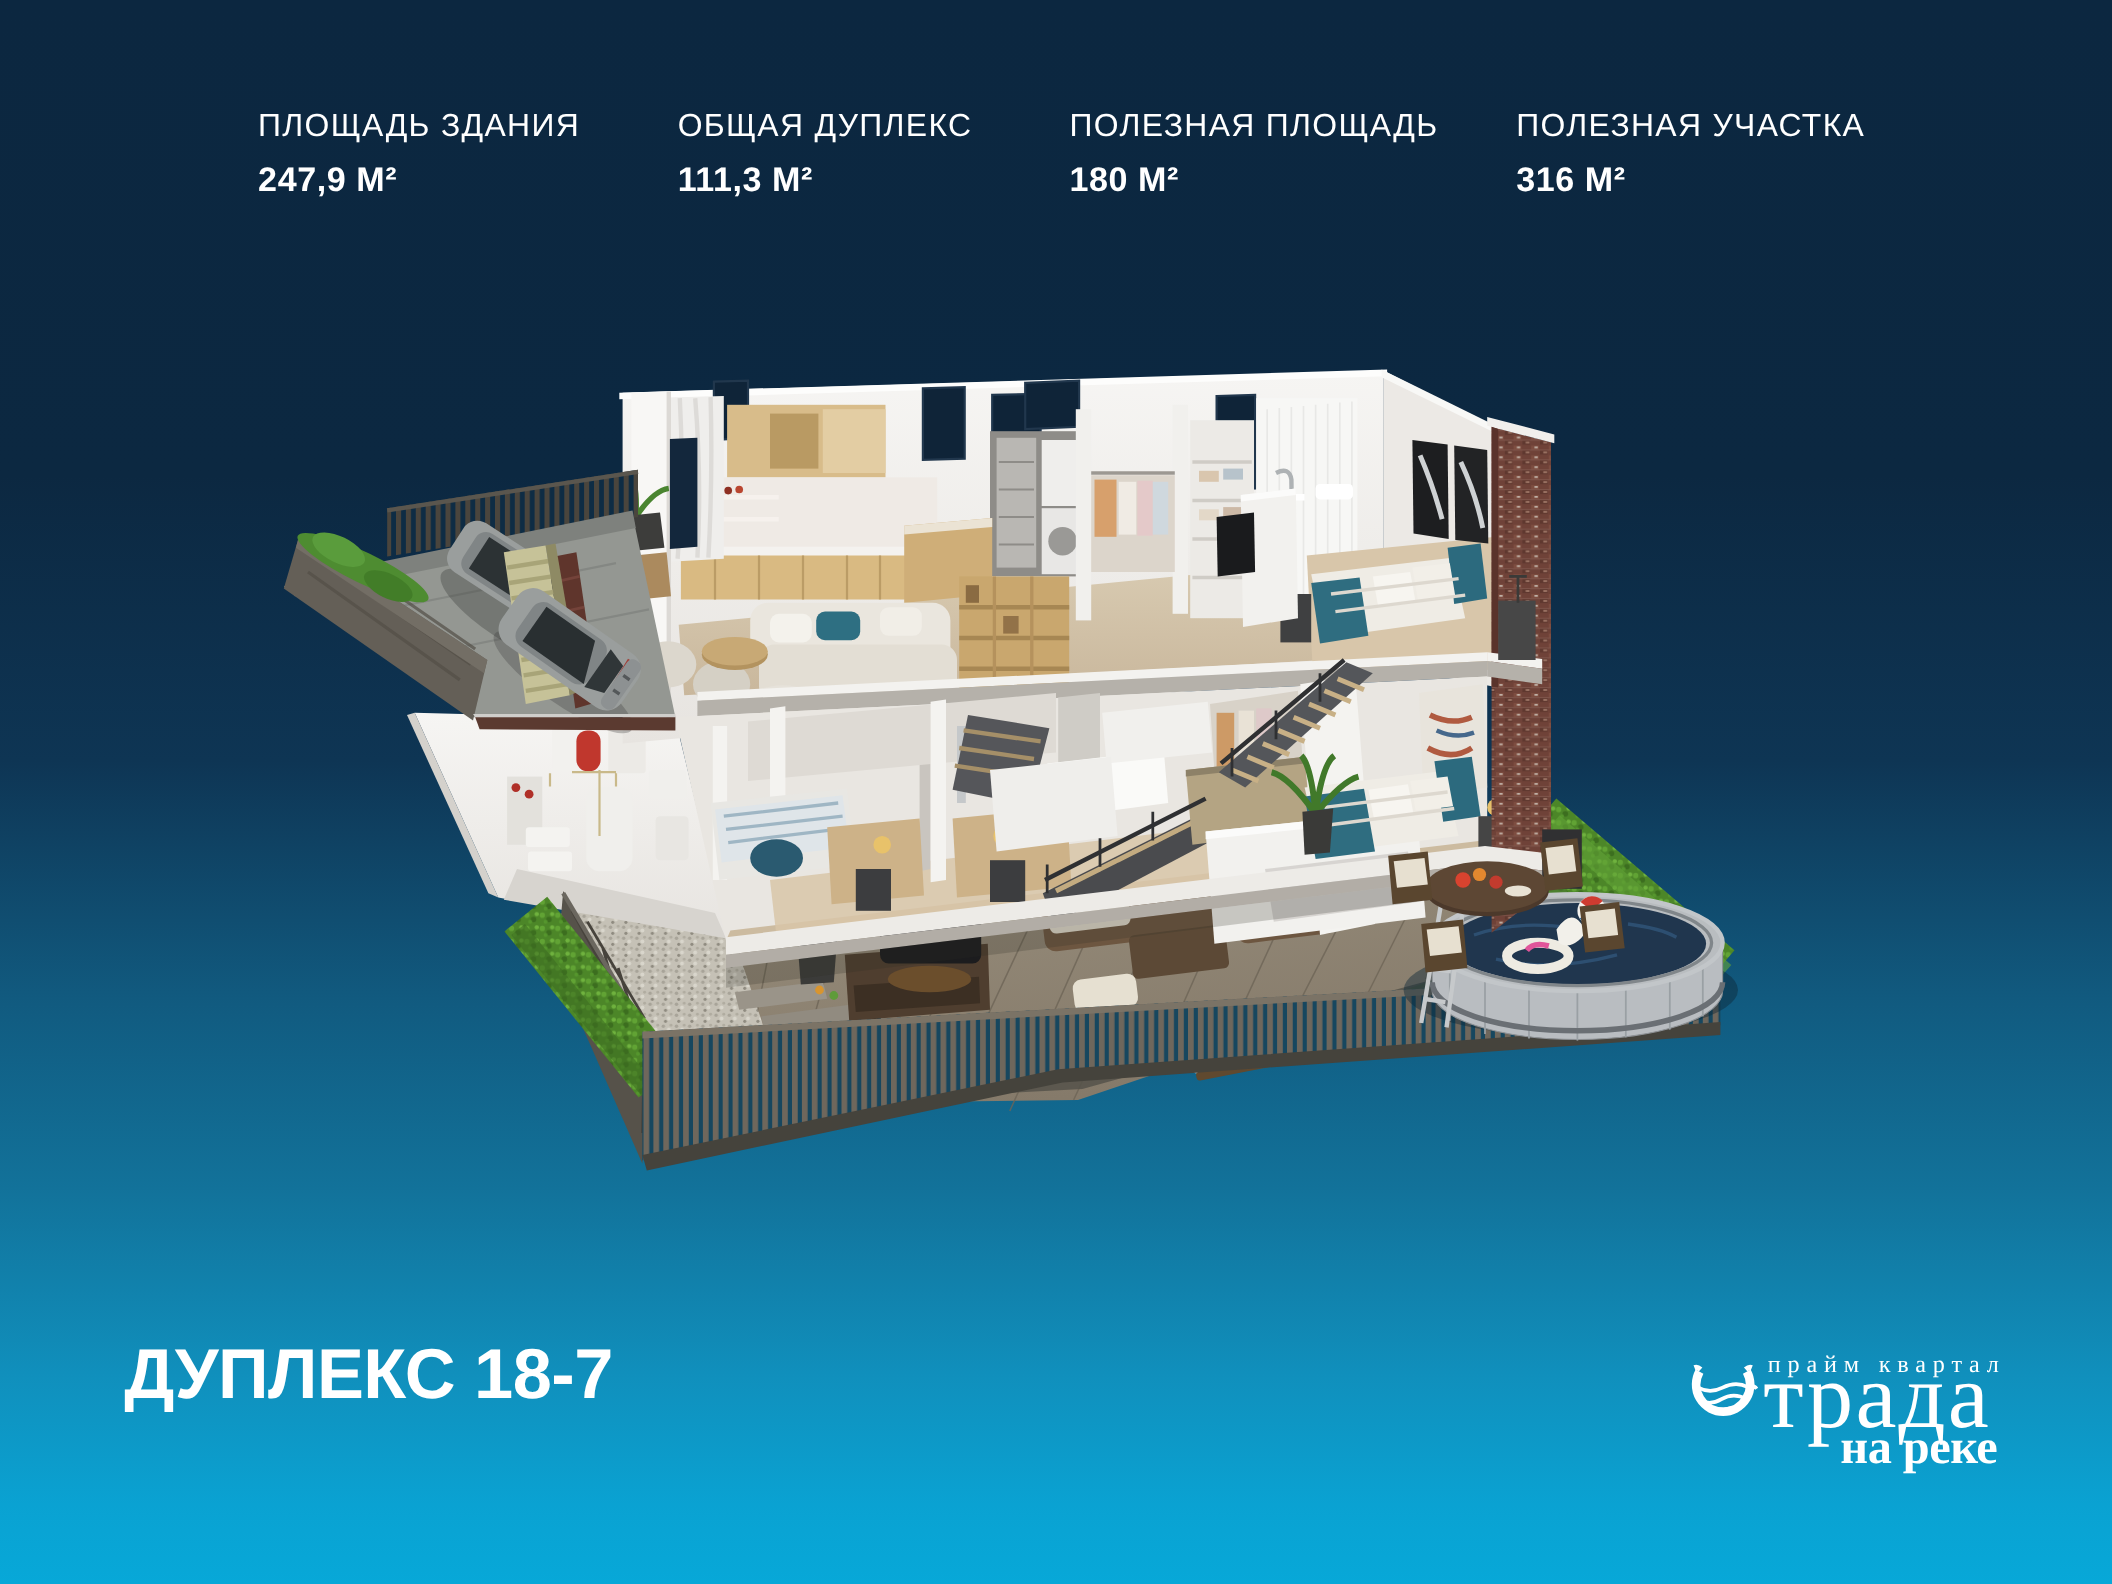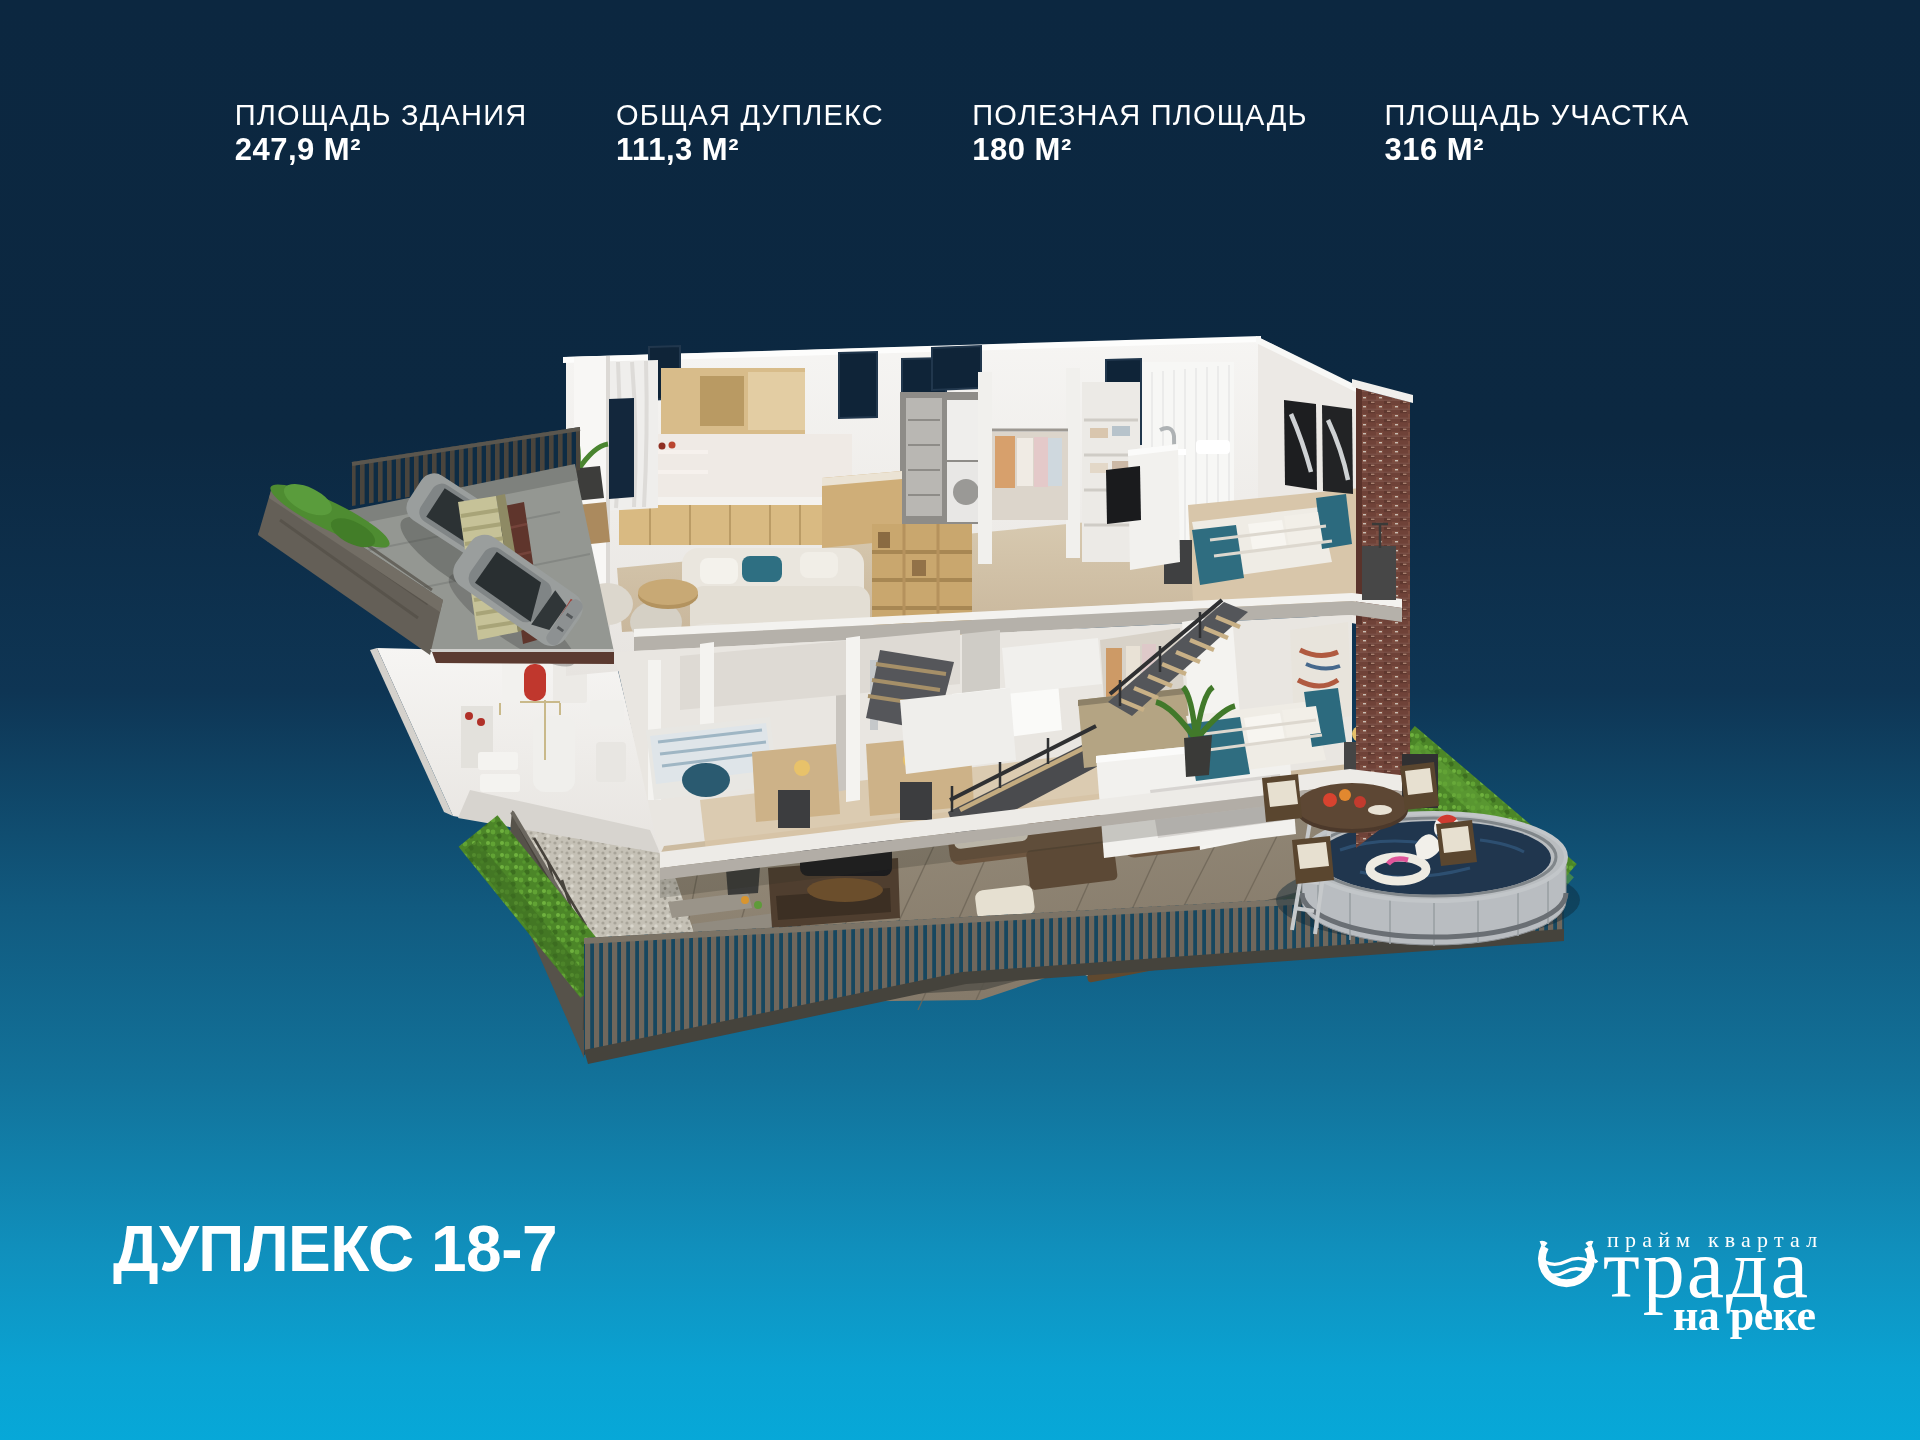--- a/index.html
+++ b/index.html
@@ -1,38 +1,38 @@
 <!DOCTYPE html>
 <html><head><meta charset="utf-8">
 <style>
 html,body{margin:0;padding:0;width:1920px;height:1440px;overflow:hidden}
 body{position:relative;font-family:"Liberation Sans",sans-serif;color:#fff;
 background:linear-gradient(180deg,#0c2740 0%,#0c2841 30%,#0e3554 48%,#115a7f 63%,#12729a 75%,#1090bd 87%,#0aa2d2 95%,#07a8d8 100%);}
 .stat{position:absolute;top:99px;transform:translateX(-50%);text-align:left;white-space:nowrap}
 .stat .h{font-size:29px;letter-spacing:1.2px;font-weight:400}
-.stat .v{font-size:31px;font-weight:700;letter-spacing:0.5px}
+.stat .v{font-size:31px;font-weight:700;margin-top:14px;letter-spacing:0.5px}
 #title{position:absolute;left:113px;top:1212px;font-size:64px;font-weight:700;letter-spacing:-0.5px}
 #scene{position:absolute;left:0;top:0}
 #logo{position:absolute;left:1500px;top:1200px}
 </style></head>
 <body>
 <div class="stat" style="left:381px">
     <div class="h">ПЛОЩАДЬ ЗДАНИЯ</div>
     <div class="v">247,9 М²</div>
   </div>
 <div class="stat" style="left:750px">
     <div class="h">ОБЩАЯ ДУПЛЕКС</div>
     <div class="v">111,3 М²</div>
   </div>
 <div class="stat" style="left:1140px">
     <div class="h">ПОЛЕЗНАЯ ПЛОЩАДЬ</div>
     <div class="v">180 М²</div>
   </div>
 <div class="stat" style="left:1537px">
-    <div class="h">ПЛОЩАДЬ УЧАСТКА</div>
+    <div class="h">ПОЛЕЗНАЯ УЧАСТКА</div>
     <div class="v">316 М²</div>
   </div>
 <div id="title">ДУПЛЕКС 18-7</div>
 
 <svg id="scene" width="1920" height="1440" viewBox="0 0 1920 1440">
 <defs>
 <linearGradient id="wallg" x1="0" y1="0" x2="0" y2="1">
 <stop offset="0" stop-color="#f6f5f3"></stop>
         <stop offset="1" stop-color="#e7e4e0"></stop>
 </linearGradient>

